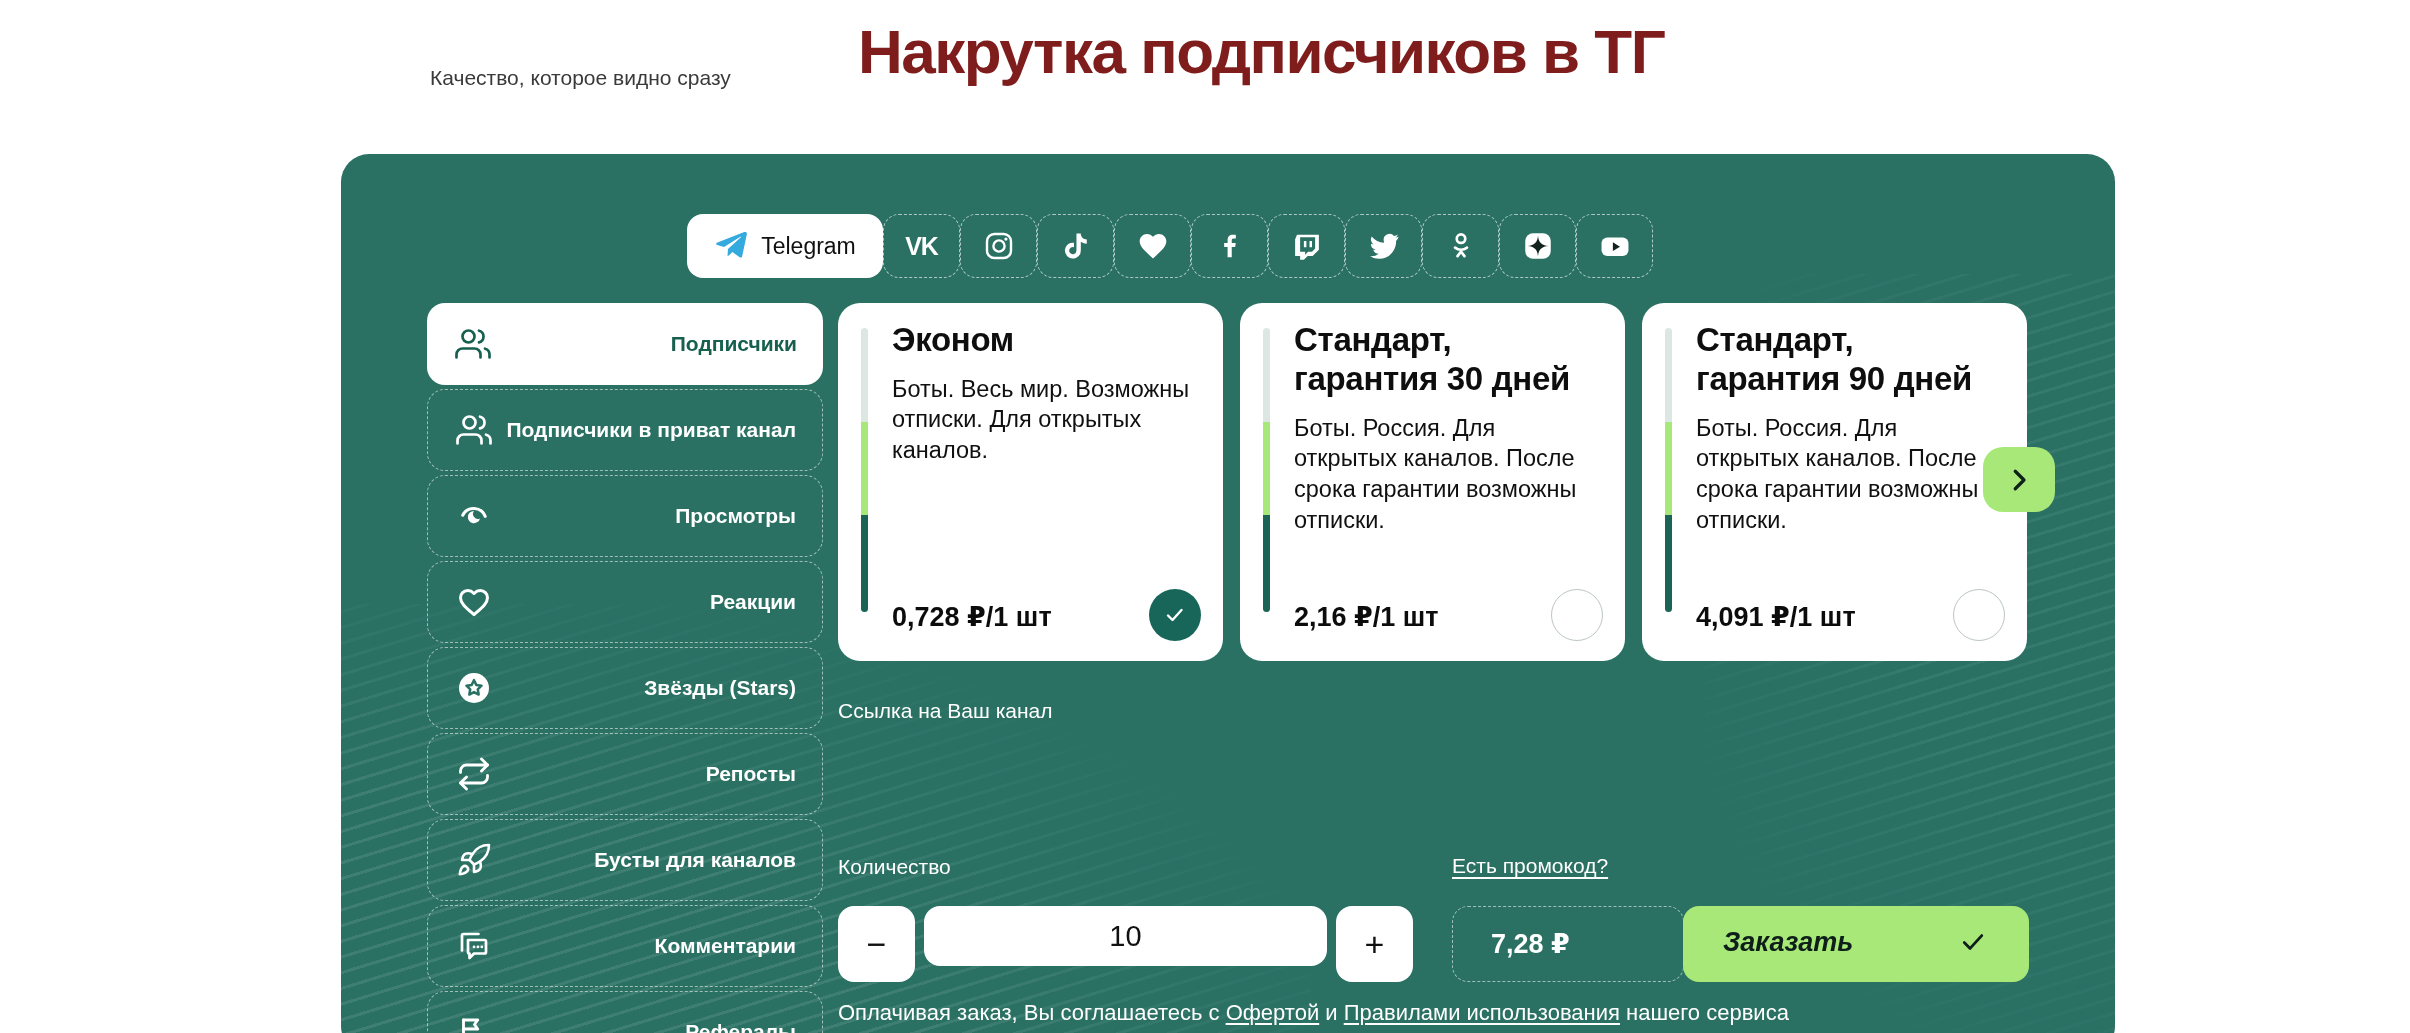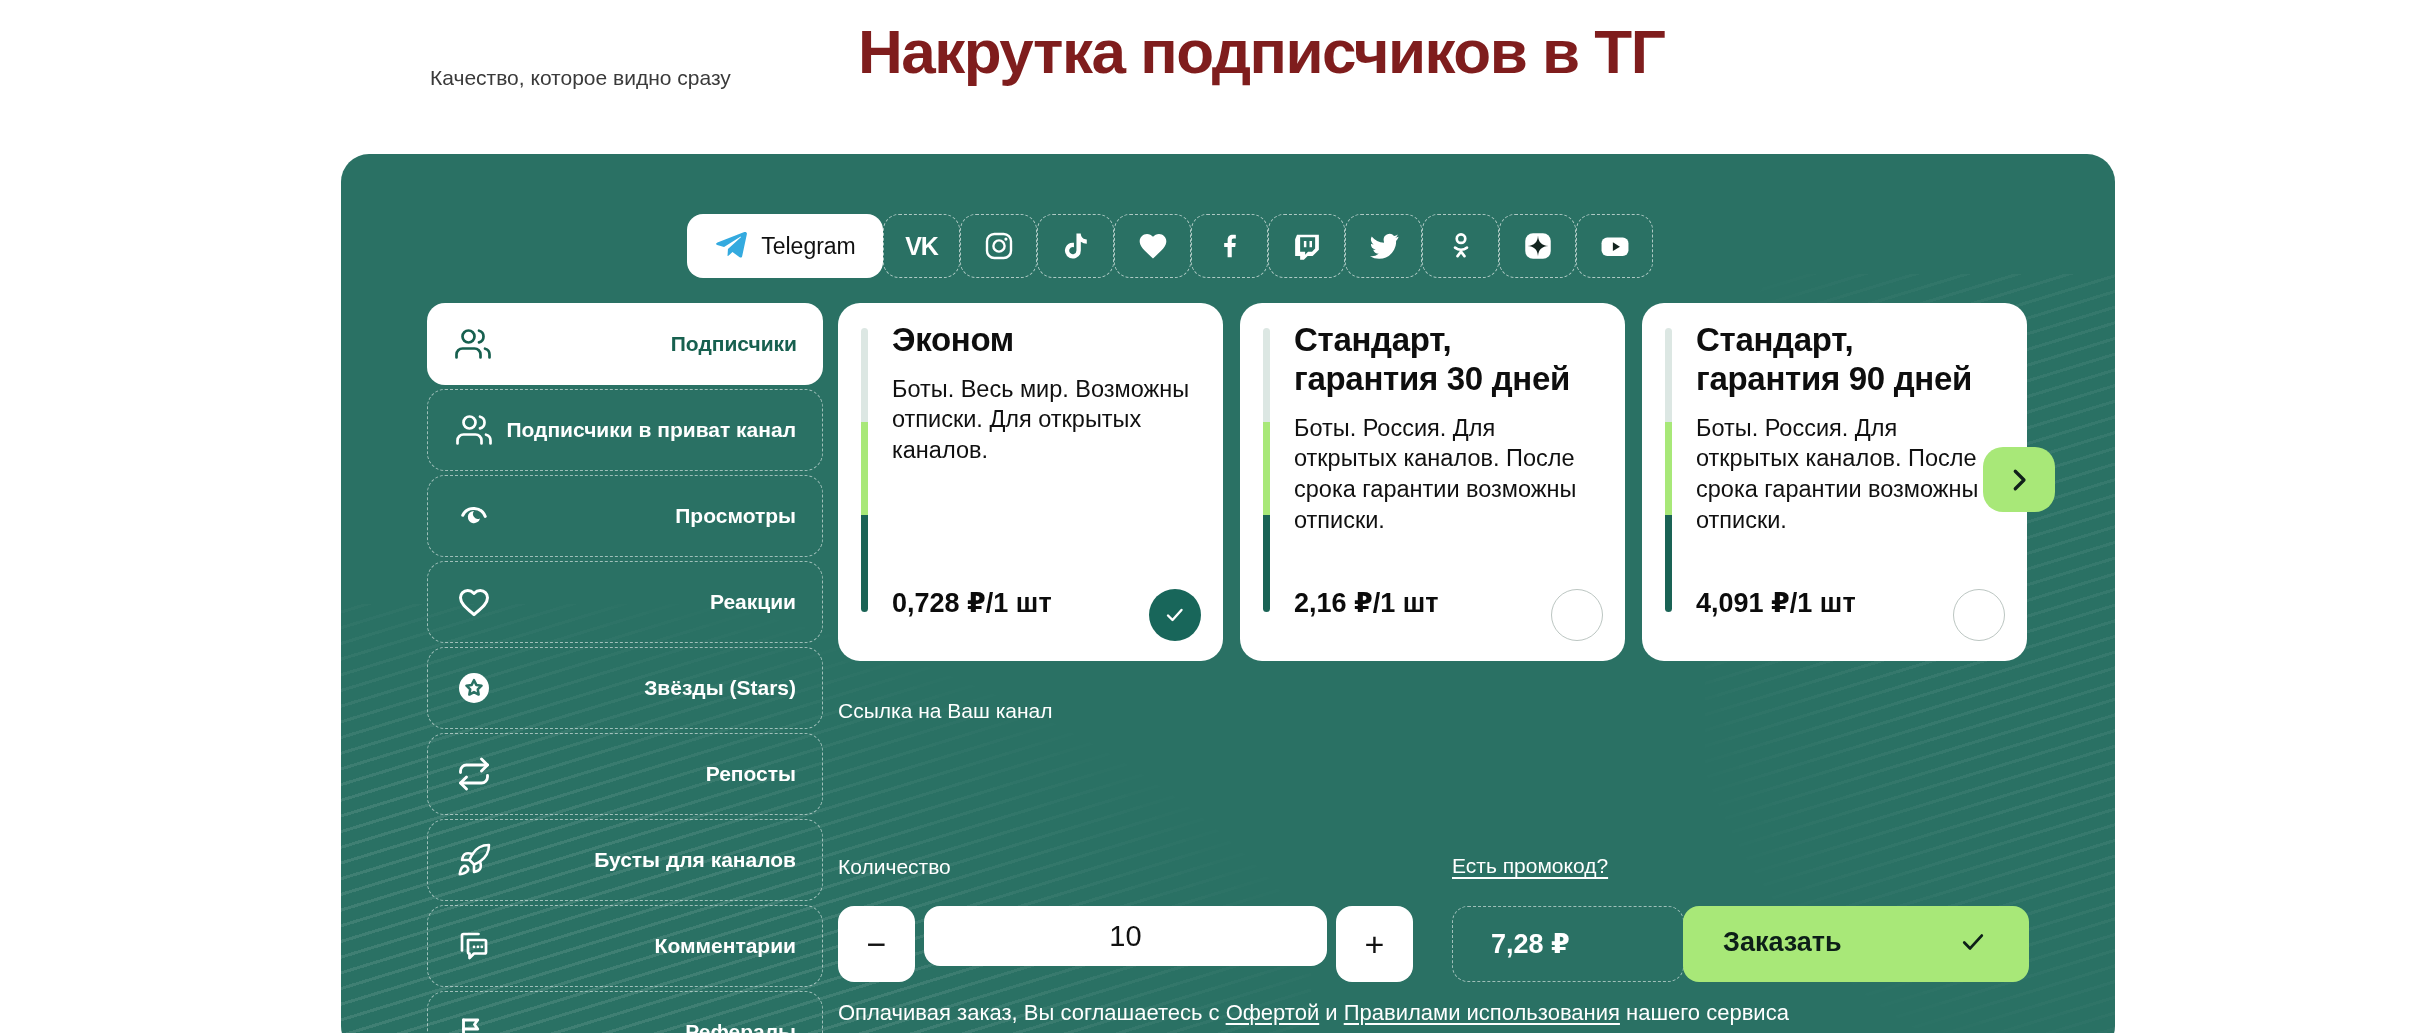--- a/index.html
+++ b/index.html
@@ -48,21 +48,21 @@
   .plan{position:relative;width:385px;height:358px;background:#fff;border-radius:22px;cursor:pointer;}
   .plan__bar{position:absolute;left:23px;top:25px;width:7px;height:284px;border-radius:4px;
       overflow:hidden;display:flex;flex-direction:column;}
   .plan__bar i{display:block;width:100%;}
   .seg-gray{height:33%;background:#DCE7E3;}
   .seg-lime{height:33%;background:#A8E878;}
   .seg-dark{height:34%;background:#1A6355;}
   .plan__title{margin:0;padding:18px 0 0 54px;width:280px;font-size:33px;line-height:1.18;
       font-weight:700;letter-spacing:-.3px;color:#0e0e0e;}
   .plan__desc{margin:14px 0 0;padding-left:54px;width:300px;font-size:23.5px;line-height:1.3;color:#101010;}
-  .plan__price{position:absolute;left:54px;bottom:42px;font-size:27px;font-weight:700;color:#0c0c0c;}
+  .plan__price{position:absolute;left:54px;bottom:28px;font-size:27px;font-weight:700;color:#0c0c0c;}
   .plan__radio{position:absolute;right:22px;bottom:20px;width:52px;height:52px;border-radius:50%;
       box-sizing:border-box;display:flex;align-items:center;justify-content:center;}
   .radio-on{background:#18665A;}
   .radio-off{background:#fff;border:1.5px solid #BCC6C2;}
 
   
   .arrow-btn{position:absolute;left:1642px;top:293px;width:72px;height:65px;border-radius:20px;
       background:#A8E878;border:none;display:flex;align-items:center;justify-content:center;cursor:pointer;}
 
   
@@ -85,21 +85,21 @@
   .qty-input{position:absolute;left:583px;top:752px;width:403px;height:60px;border:none;border-radius:16px;
       background:#fff;text-align:center;font-size:29px;font-weight:500;color:#111;outline:none;
       box-sizing:border-box;font-family:inherit;}
   .promo-link{position:absolute;left:1111px;top:700px;font-size:21px;color:#fff;cursor:pointer;
       text-decoration:underline;text-underline-offset:4px;}
   .total-box{position:absolute;left:1111px;top:752px;width:232px;height:76px;box-sizing:border-box;
       border:1.5px dashed rgba(255,255,255,.55);border-radius:16px;display:flex;align-items:center;}
   .total-box span{margin-left:38px;font-size:27px;font-weight:700;color:#fff;}
   .order-btn{position:absolute;left:1342px;top:752px;width:346px;height:76px;border:none;border-radius:16px;
       background:#A8E878;display:flex;align-items:center;cursor:pointer;padding:0 42px 4px 40px;
-      justify-content:space-between;font-family:inherit;}
+      justify-content:space-between;font-family:inherit;font-style:italic;}
   .order-btn span{font-size:27px;font-weight:700;color:#0d1f18;}
 
   
   .footnote{position:absolute;left:497px;top:846px;font-size:22px;color:#fff;}
   .footnote a{color:#fff;text-decoration:underline;text-underline-offset:3px;cursor:pointer;}
 </style>
 </head>
 <body>
 
 <div class="screen">

